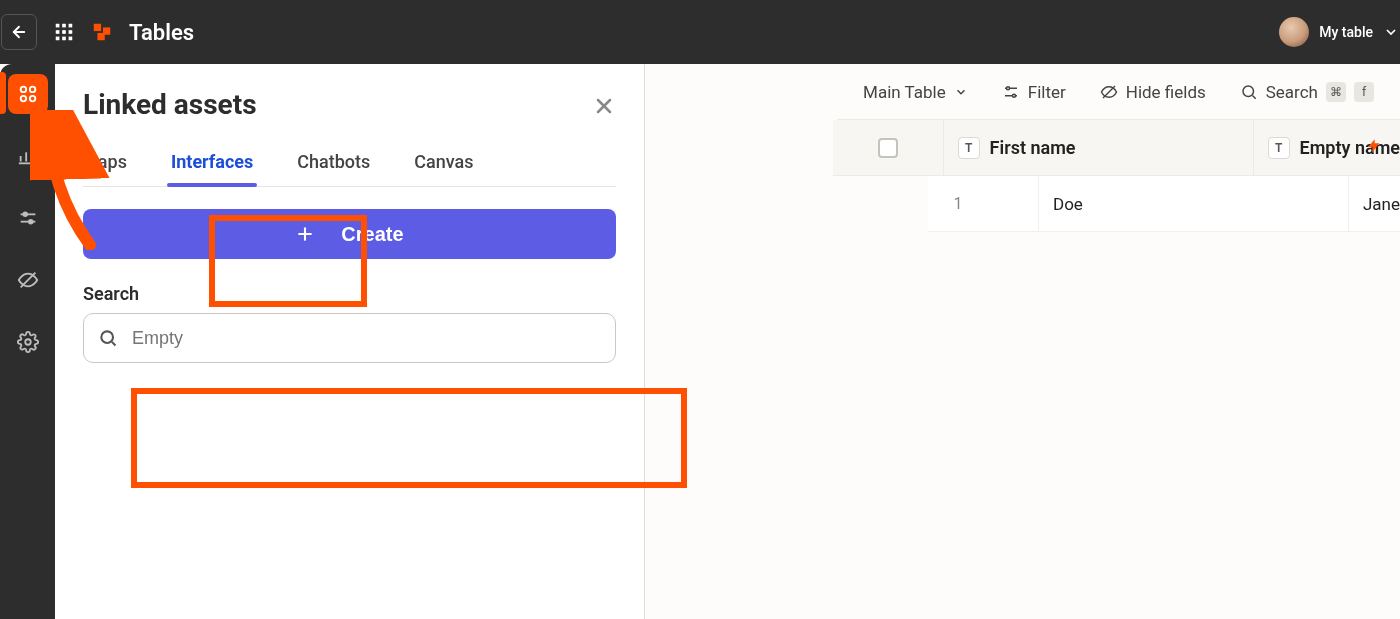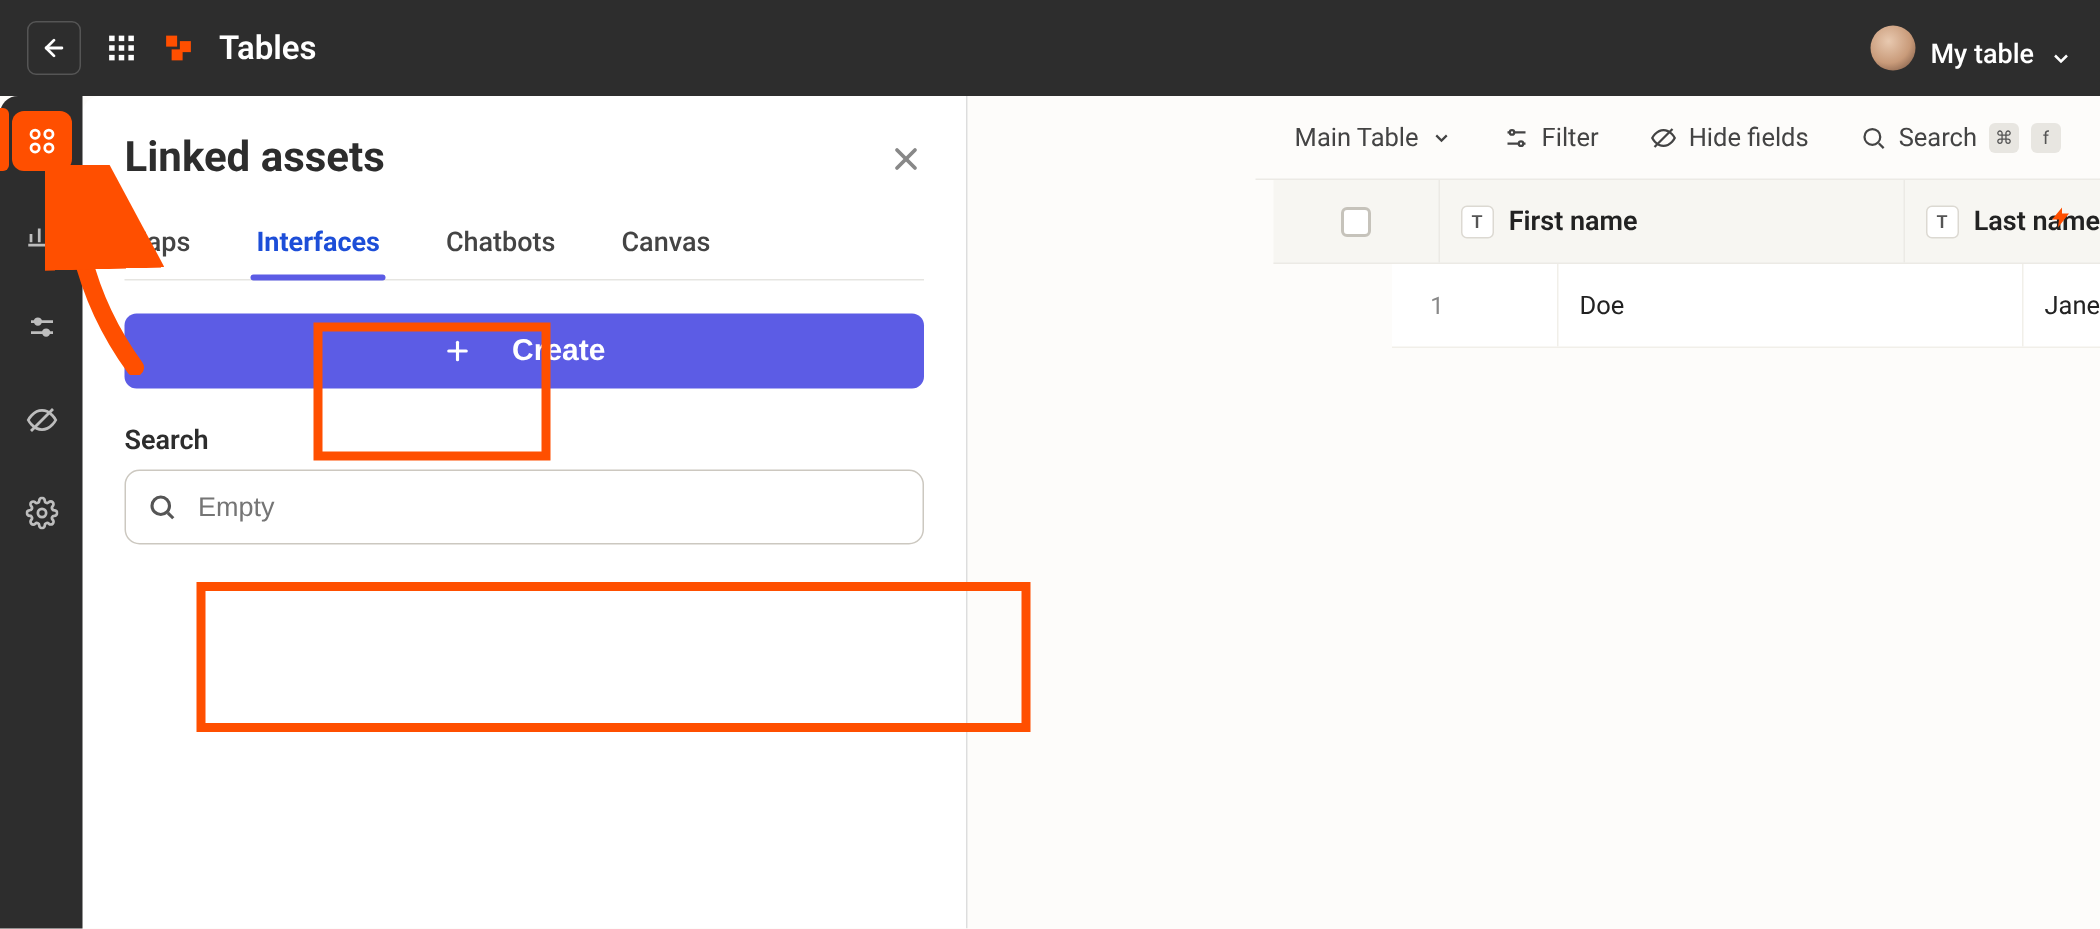--- a/index.html
+++ b/index.html
@@ -20,37 +20,37 @@
     background: var(--bg);
     color: var(--text);
     overflow: hidden;
   }
   
   .top-header {
     position: absolute; top:0; left:0; right:0;
     height: 64px;
     background: var(--dark);
     display: flex; align-items: center;
-    padding: 0 18px;
+    padding: 0 1px;
     gap: 16px;
     z-index: 50;
   }
   .back-btn {
     width: 36px; height: 36px;
     border: 1.5px solid #555; border-radius: 6px;
     display:flex; align-items:center; justify-content:center;
     color: #fff;
   }
   .apps-icon { color:#fff; display:flex; }
   .product-logo { color: var(--orange); display:flex; }
   .product-title { color:#fff; font-size: 22px; font-weight:600; }
   .top-header .spacer { flex:1; }
   .user-area {
-    display:flex; align-items:flex-end; gap:10px; color:#fff;
-    font-size:18px; font-weight:500;
+    display:flex; align-items:center; gap:10px; color:#fff;
+    font-size:14px; font-weight:500;
   }
   .avatar {
     width:30px; height:30px; border-radius:50%;
     background: radial-gradient(circle at 40% 35%, #e8c9b0 0%, #c99b7a 55%, #6b4a38 100%);
   }
   
   .sidebar {
     position:absolute; top:64px; left:0; bottom:0;
     width:55px;
     background: var(--dark);
@@ -363,21 +363,21 @@
     <div class="table-head">
       <div class="checkbox-cell" style="grid-column:1 / span 2; display:flex; justify-content:center;">
         <div class="checkbox"></div>
       </div>
       <div class="colhead">
         <span class="type-badge">T</span>
         <span>First name</span>
       </div>
       <div class="colhead" style="position:relative;">
         <span class="type-badge">T</span>
-        <span>Last name</span>
+        <span>Empty name</span>
         <span style="position:absolute; right:18px; color:var(--orange);">
           <svg width="16" height="16" viewBox="0 0 24 24" fill="currentColor">
               <path d="M13 2 3 14h7l-1 8 11-14h-7l0-6z"></path>
             </svg>
         </span>
       </div>
     </div>
 
     <div class="table-row">
       <div class="rownum">1</div>

